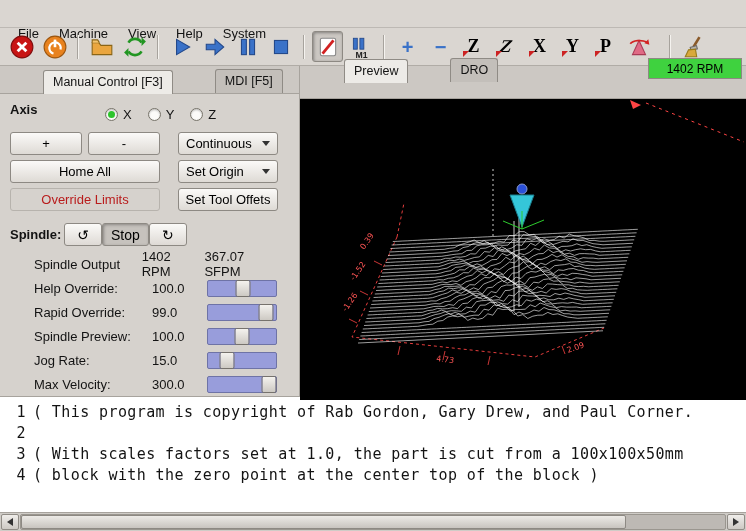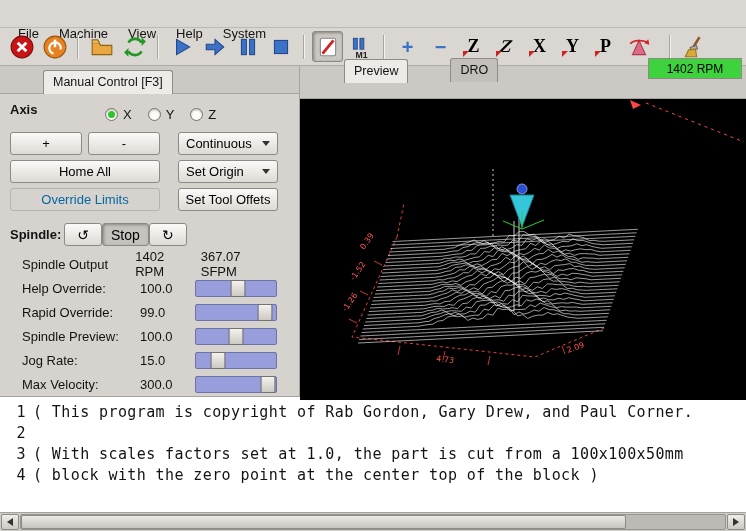--- a/index.html
+++ b/index.html
@@ -50,31 +50,31 @@
   .radio.sel::after { content:''; display:block; width:7px; height:7px; margin:2px;
                       border-radius:50%; background:#2dc42d; }
 
   .jog-grid { display:grid; grid-template-columns:150px 100px; gap:5px 18px;
               margin:6px 10px 0; }
   .pair { display:flex; gap:6px; }
   .pair .btn { flex:1; }
   .btn { height:23px; border:1px solid #8d8983; border-radius:3px; font-size:13px;
          background:linear-gradient(#fbfaf8,#dedad5); display:flex; align-items:center;
          justify-content:center; font-family:"Liberation Sans",sans-serif; }
-  .btn.disabled { color:#0369a1; background:#d6d2cd; border-color:#b7b3ad; }
+  .btn.disabled { color:#b91c1c; background:#d6d2cd; border-color:#b7b3ad; }
   .btn.combo { justify-content:space-between; padding:0 7px; }
   .caret { width:0; height:0; border-left:4px solid transparent;
            border-right:4px solid transparent; border-top:5px solid #333; }
 
   .spindle-row { display:flex; align-items:center; margin:12px 10px 6px; gap:0; }
   .spindle-row .bold { width:54px; }
   .btn.sp { min-width:38px; padding:0 8px; font-size:14px; }
   .btn.sp.pressed { background:#c6c2bd; box-shadow:inset 1px 1px 3px rgba(0,0,0,.3); }
 
-  .prow { display:flex; align-items:center; height:24px; padding:0 22px; }
+  .prow { display:flex; align-items:center; height:24px; padding:0 22px;margin-left:12px; }
   .plabel { width:118px; white-space:nowrap; }
   .pval { width:46px; text-align:left; margin-right:9px; }
   .pvalue { width:60px; }
   .psfpm { margin-left:8px; }
   .slider { flex:1; position:relative; height:17px; background:#989ddb;
             border:1px solid #6e73a6; border-radius:2px; }
   .handle { position:absolute; top:-1px; width:15px; height:17px;
             background:linear-gradient(#f4f2ee,#cdc9c3); border:1px solid #76726c;
             border-radius:2px; transform:translateX(-50%); }
 
@@ -236,20 +236,21 @@
       <polygon points="3,20 13.5,20 12.3,13 6,13.6" fill="#d9a93c" stroke="#9a7a1c"></polygon>
     </svg>
   </button>
 </div>
 
 <div class="main">
 
   <div class="left-panel">
     <div class="tabbar">
       <div class="tab active">Manual Control [F3]</div>
+      <div class="tab">MDI [F5]</div>
     </div>
 
     <div class="panel-body">
       <div class="axis-row">
         <span class="axis-label bold">Axis</span>
         <label class="radio-item">
           <span class="radio sel"></span>
           <span>X</span>
         </label>
         <label class="radio-item">

